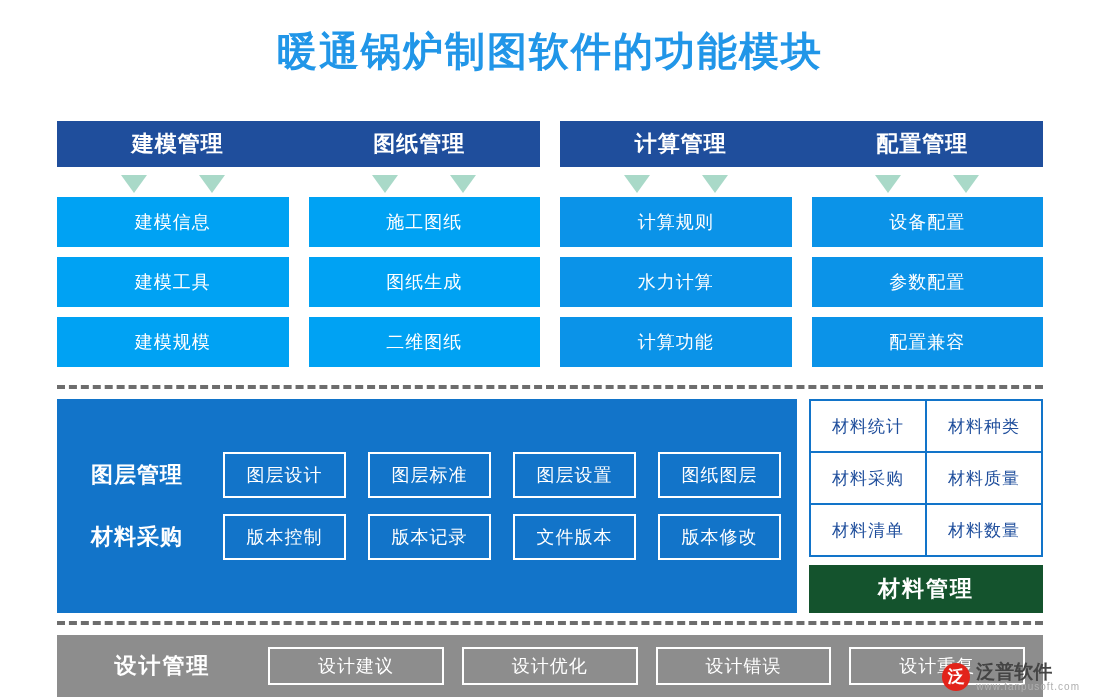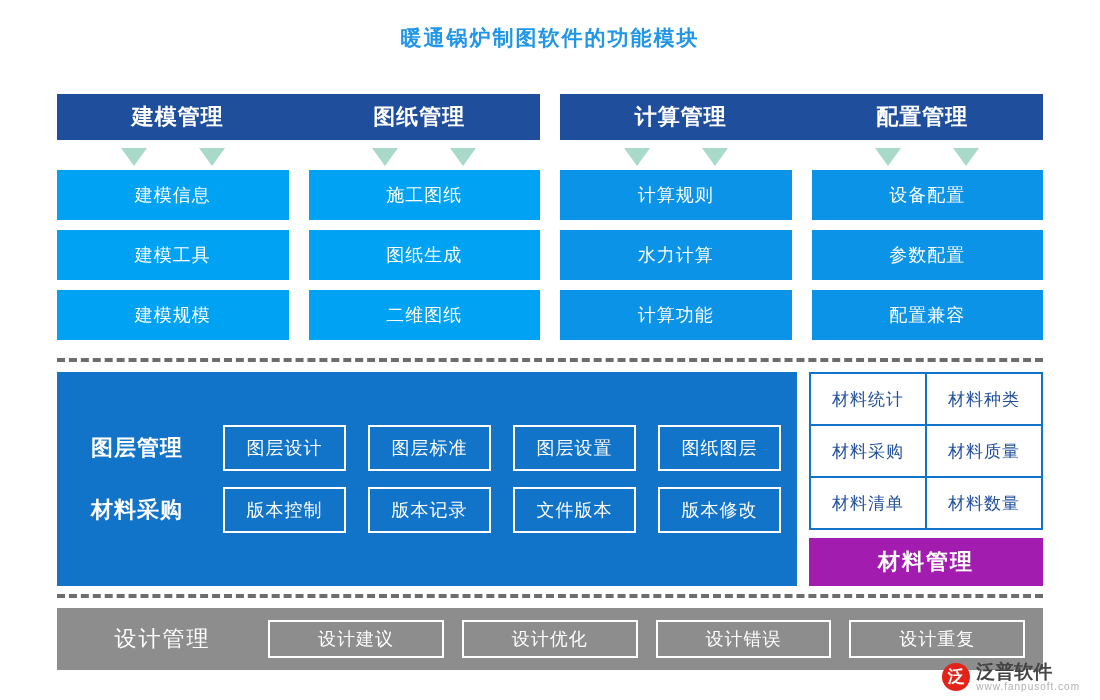--- a/index.html
+++ b/index.html
@@ -6,21 +6,21 @@
   html, body {
     width: 1100px; height: 700px;
     font-family: "Liberation Sans", sans-serif;
     background: #ffffff;
     overflow: hidden;
   }
   .page { position: relative; width: 1100px; height: 700px; }
 
   .title {
     text-align: center;
-    font-size: 21px;
+    font-size: 40px;
     font-weight: bold;
     color: #2196e8;
     letter-spacing: 2px;
     padding-top: 24px;
     padding-bottom: 10px;
   }
 
   
   .top-grid {
     display: flex;
@@ -130,21 +130,21 @@
     background: #ffffff;
     color: #1f4e9c;
     font-size: 17px;
     height: 50px;
     display: flex;
     align-items: center;
     justify-content: center;
     letter-spacing: 1px;
   }
   .mat-title {
-    background: #a21caf;
+    background: #14532d;
     color: #ffffff;
     font-size: 22px;
     font-weight: bold;
     height: 48px;
     display: flex;
     align-items: center;
     justify-content: center;
     letter-spacing: 2px;
   }
 
@@ -154,21 +154,21 @@
     background: #8d8d8d;
     height: 62px;
     display: flex;
     align-items: center;
     padding: 0 18px;
     gap: 18px;
   }
   .bottom-label {
     color: #ffffff;
     font-size: 22px;
-    font-weight: normal;
+    font-weight: bold;
     width: 175px;
     text-align: center;
     letter-spacing: 2px;
   }
   .bottom-box {
     flex: 1;
     height: 38px;
     border: 2px solid #ffffff;
     color: #ffffff;
     font-size: 18px;

